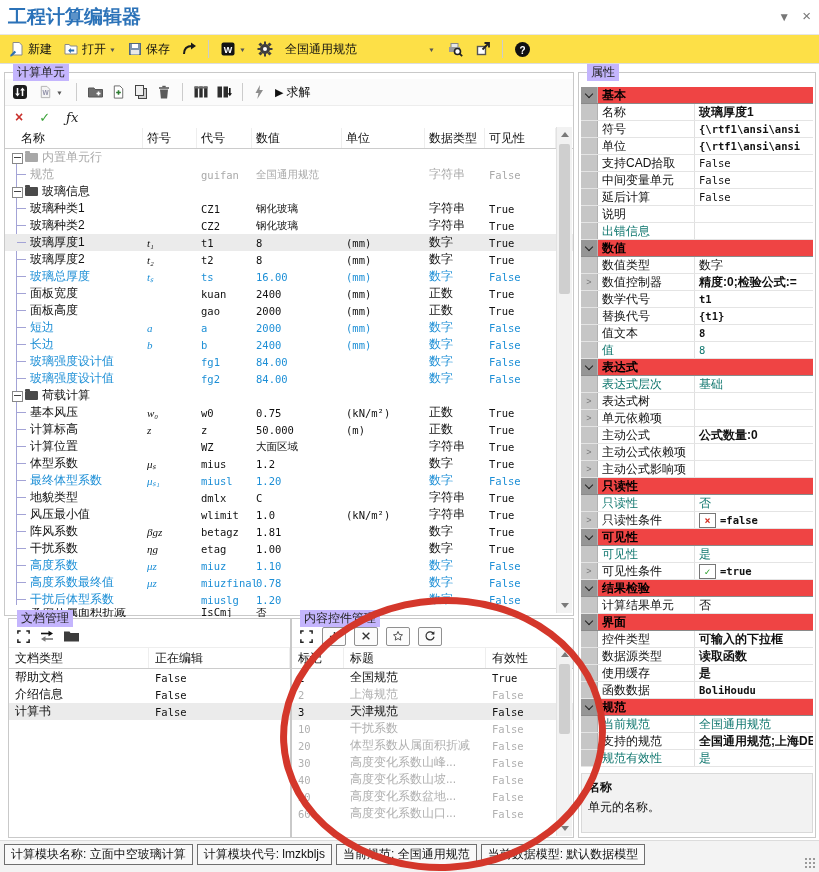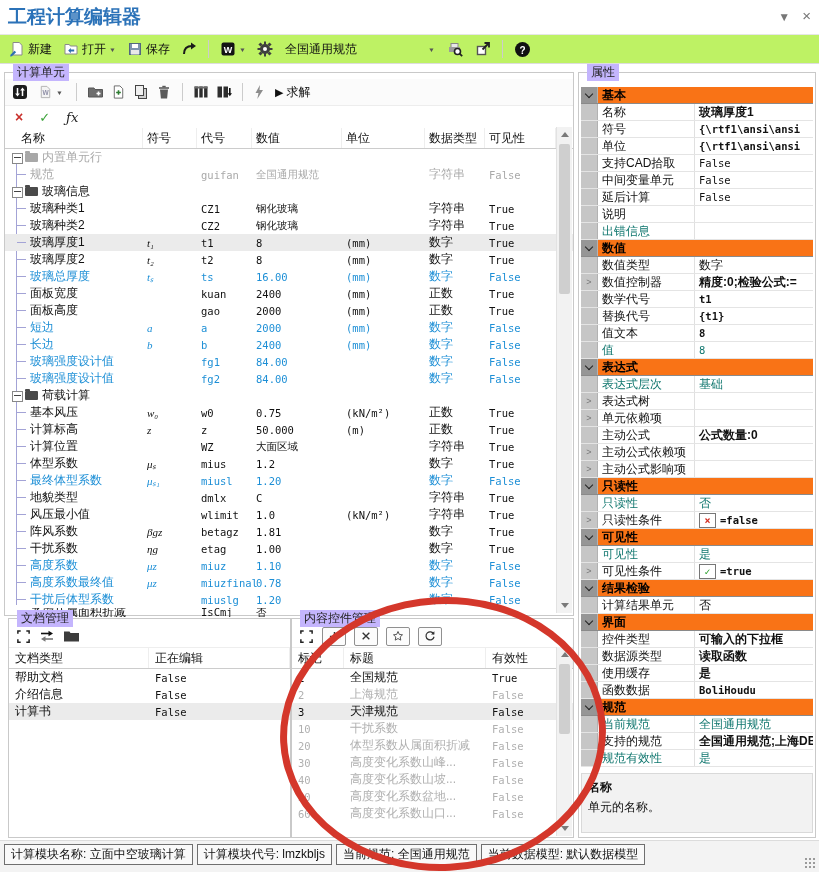--- a/index.html
+++ b/index.html
@@ -8,21 +8,21 @@
   .mono{font-family:"DejaVu Sans Mono",monospace;font-size:10.5px}
   .symf{font-family:Liberation Serif, serif;font-style:italic;font-size:11px}
 
   
   .titlebar{position:absolute;left:0;top:0;width:100%;height:34px}
   .apptitle{position:absolute;left:8px;top:4px;font-size:19px;font-weight:bold;color:#2b72b8}
   .winbtns{position:absolute;right:8px;top:10px;display:flex;gap:12px;color:#777;font-size:12px}
   .winbtns span{cursor:default}
 
   
-  .toolbar{position:absolute;left:0;top:34px;width:100%;height:30px;background:#bef264;
+  .toolbar{position:absolute;left:0;top:34px;width:100%;height:30px;background:#fde047;
            border-top:1px solid #e6e6e6;border-bottom:1px solid #ddd;display:flex;align-items:center;
            gap:5px;padding:0 6px;box-sizing:border-box}
   .tbtn{display:flex;align-items:center;gap:3px;padding:1px 3px}
   .vsep{width:1px;height:18px;background:#ccc;margin:0 3px}
   .caret{font-size:7px;color:#555;transform:scaleY(.9)}
   .combo{display:flex;align-items:center;width:150px;justify-content:space-between;padding:2px 4px}
 
   
   .gbox{position:absolute;border:1px solid #c9c9c9;background:#fff;box-sizing:border-box}
   .glabel{position:absolute;top:-9px;left:8px;background:#c4b5fd;padding:0 4px;color:#222}
@@ -61,21 +61,21 @@
   .sbtn{position:absolute;left:0;width:15px;height:15px;display:flex;align-items:center;justify-content:center}
   .sbtn.up{top:0}.sbtn.dn{bottom:0}
   .tri-up{width:0;height:0;border-left:4px solid transparent;border-right:4px solid transparent;border-bottom:5px solid #7a7a7a}
   .tri-dn{width:0;height:0;border-left:4px solid transparent;border-right:4px solid transparent;border-top:5px solid #7a7a7a}
   .thumb{position:absolute;left:2px;width:11px;background:#cfcfcf;border-radius:2px}
 
   
   .props{left:578px;top:72px;width:238px;height:766px}
   .pgrid{position:absolute;left:2px;right:2px;top:14px}
   .prow{display:flex;height:17px;border-bottom:1px solid #e4e4e4;box-sizing:border-box;background:#fff}
-  .prow.phead{background:#f97316;border-bottom:1px solid #8a8a8a}
+  .prow.phead{background:#ef4444;border-bottom:1px solid #8a8a8a}
   .pgutter{width:16px;flex:none;background:#c6c6c6;border-right:1px solid #b2b2b2;position:relative;display:flex;align-items:center;justify-content:center;color:#777;font-size:9px}
   .phead .pgutter{background:#969696}
   .chev{width:5px;height:5px;border-left:1px solid #222;border-bottom:1px solid #222;transform:rotate(-45deg);margin-top:-2px}
   .ptitle{flex:1;display:flex;align-items:center;padding-left:4px;font-weight:bold;color:#000}
   .plabel{width:92px;flex:none;display:flex;align-items:center;padding-left:4px;border-right:1px solid #e0e0e0;white-space:nowrap;overflow:hidden}
   .pval{flex:1;display:flex;align-items:center;gap:4px;padding-left:4px;white-space:nowrap;overflow:hidden}
   .pb{font-weight:bold}.pg{color:#0f766e}
   .ckbox{width:15px;height:13px;border:1px solid #777;background:#fff;display:flex;align-items:center;justify-content:center;flex:none;font-size:10px;font-weight:bold}
   .ckbox.red{color:#d22c20}.ckbox.grn{color:#2ea12e}
   .pdesc{position:absolute;left:2px;right:2px;top:700px;height:60px;border:1px solid #d9d9d9;background:#f2f2f2;padding:5px 6px;box-sizing:border-box}

